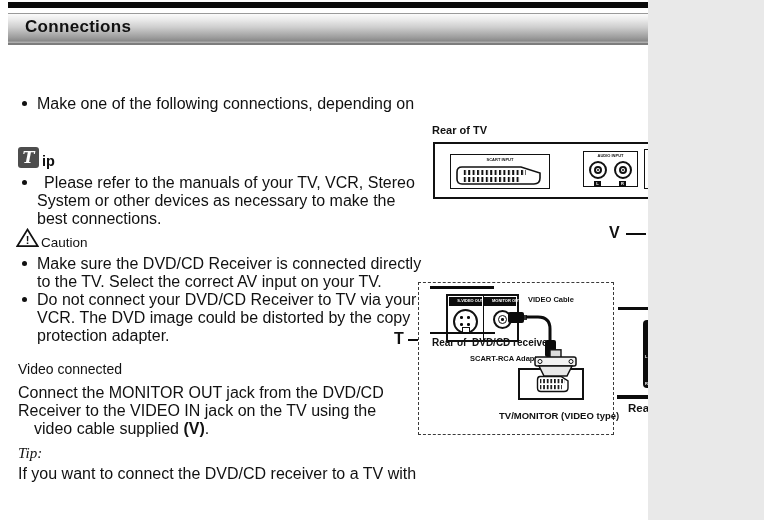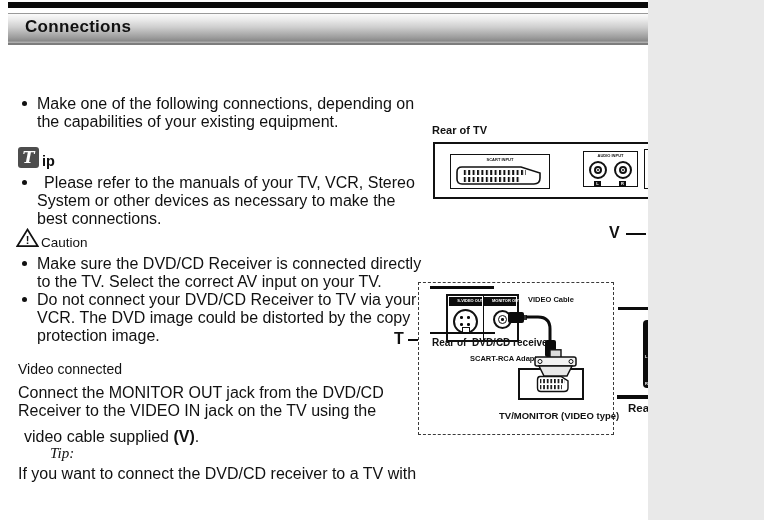--- a/index.html
+++ b/index.html
@@ -56,48 +56,47 @@
 
 <div class="page">
 
   <div class="topstrip"></div>
   <div class="hbar">
     <div class="t">Connections</div>
   </div>
 
   <div class="dot" style="left:22px;top:101px;"></div>
   <div class="ln" style="left:37px;top:96px;">Make one of the following connections, depending on</div>
-  <div class="ln" style="left:37px;top:114px;">the capabilities of your existing equipment.</div>
 
   <div class="tipicon">T</div>
   <div class="tiplabel">ip</div>
   <div class="dot" style="left:22px;top:180px;"></div>
   <div class="ln" style="left:37px;top:175px;margin-left:7px;">Please refer to the manuals of your TV, VCR, Stereo</div>
   <div class="ln" style="left:37px;top:193px;">System or other devices as necessary to make the</div>
   <div class="ln" style="left:37px;top:211px;">best connections.</div>
 
   <svg class="abs" style="left:16px;top:228px;" width="23" height="20">
     <polygon points="11.5,1.5 21.8,18.2 1.2,18.2" fill="#fff" stroke="#111" stroke-width="1.7"></polygon>
     <text x="11.5" y="16" text-anchor="middle" font-size="11" font-weight="bold" fill="#111">!</text>
   </svg>
   <div class="h2" style="left:41px;top:235px;font-size:13.5px;">Caution</div>
   <div class="dot" style="left:22px;top:261px;"></div>
   <div class="ln" style="left:37px;top:256px;">Make sure the DVD/CD Receiver is connected directly</div>
   <div class="ln" style="left:37px;top:274px;">to the TV. Select the correct AV input on your TV.</div>
   <div class="dot" style="left:22px;top:297px;"></div>
   <div class="ln" style="left:37px;top:292px;">Do not connect your DVD/CD Receiver to TV via your</div>
   <div class="ln" style="left:37px;top:310px;">VCR. The DVD image could be distorted by the copy</div>
-  <div class="ln" style="left:37px;top:328px;">protection image.</div>
+  <div class="ln" style="left:37px;top:328px;">protection adapter.</div>
 
   <div class="h2" style="left:18px;top:361px;">Video connected</div>
   <div class="ln" style="left:18px;top:385px;">Connect the MONITOR OUT jack from the DVD/CD</div>
   <div class="ln" style="left:18px;top:403px;">Receiver to the VIDEO IN jack on the TV using the</div>
-  <div class="ln" style="left:24px;top:421px;margin-top:8px;"><span>video cable supplied </span><span class="b">(V)</span><span>.</span></div>
-
-  <div class="h2" style="left:18px;top:445px;font-style:italic;font-family:'Liberation Serif','DejaVu Serif',serif;font-size:15px;margin-left:32px;">Tip:</div>
+  <div class="ln" style="left:34px;top:421px;"><span>video cable supplied </span><span class="b">(V)</span><span>.</span></div>
+
+  <div class="h2" style="left:18px;top:445px;font-style:italic;font-family:'Liberation Serif','DejaVu Serif',serif;font-size:15px;">Tip:</div>
   <div class="ln" style="left:18px;top:466px;text-align:right;">If you want to connect the DVD/CD receiver to a TV with</div>
 
   <div class="dlabel" style="left:432px;top:124px;font-size:11px;">Rear of TV</div>
   <div class="panel" style="left:433px;top:142px;width:237px;height:57px;"></div>
 
   <div class="panel thin" style="left:450px;top:154px;width:100px;height:35px;">
     <div class="micro-c" style="top:2px;">SCART INPUT</div>
     <svg style="position:absolute;left:4px;top:10px;" width="89" height="21">
       <defs>
           <pattern id="pins1" width="4.4" height="6" patternUnits="userSpaceOnUse">

